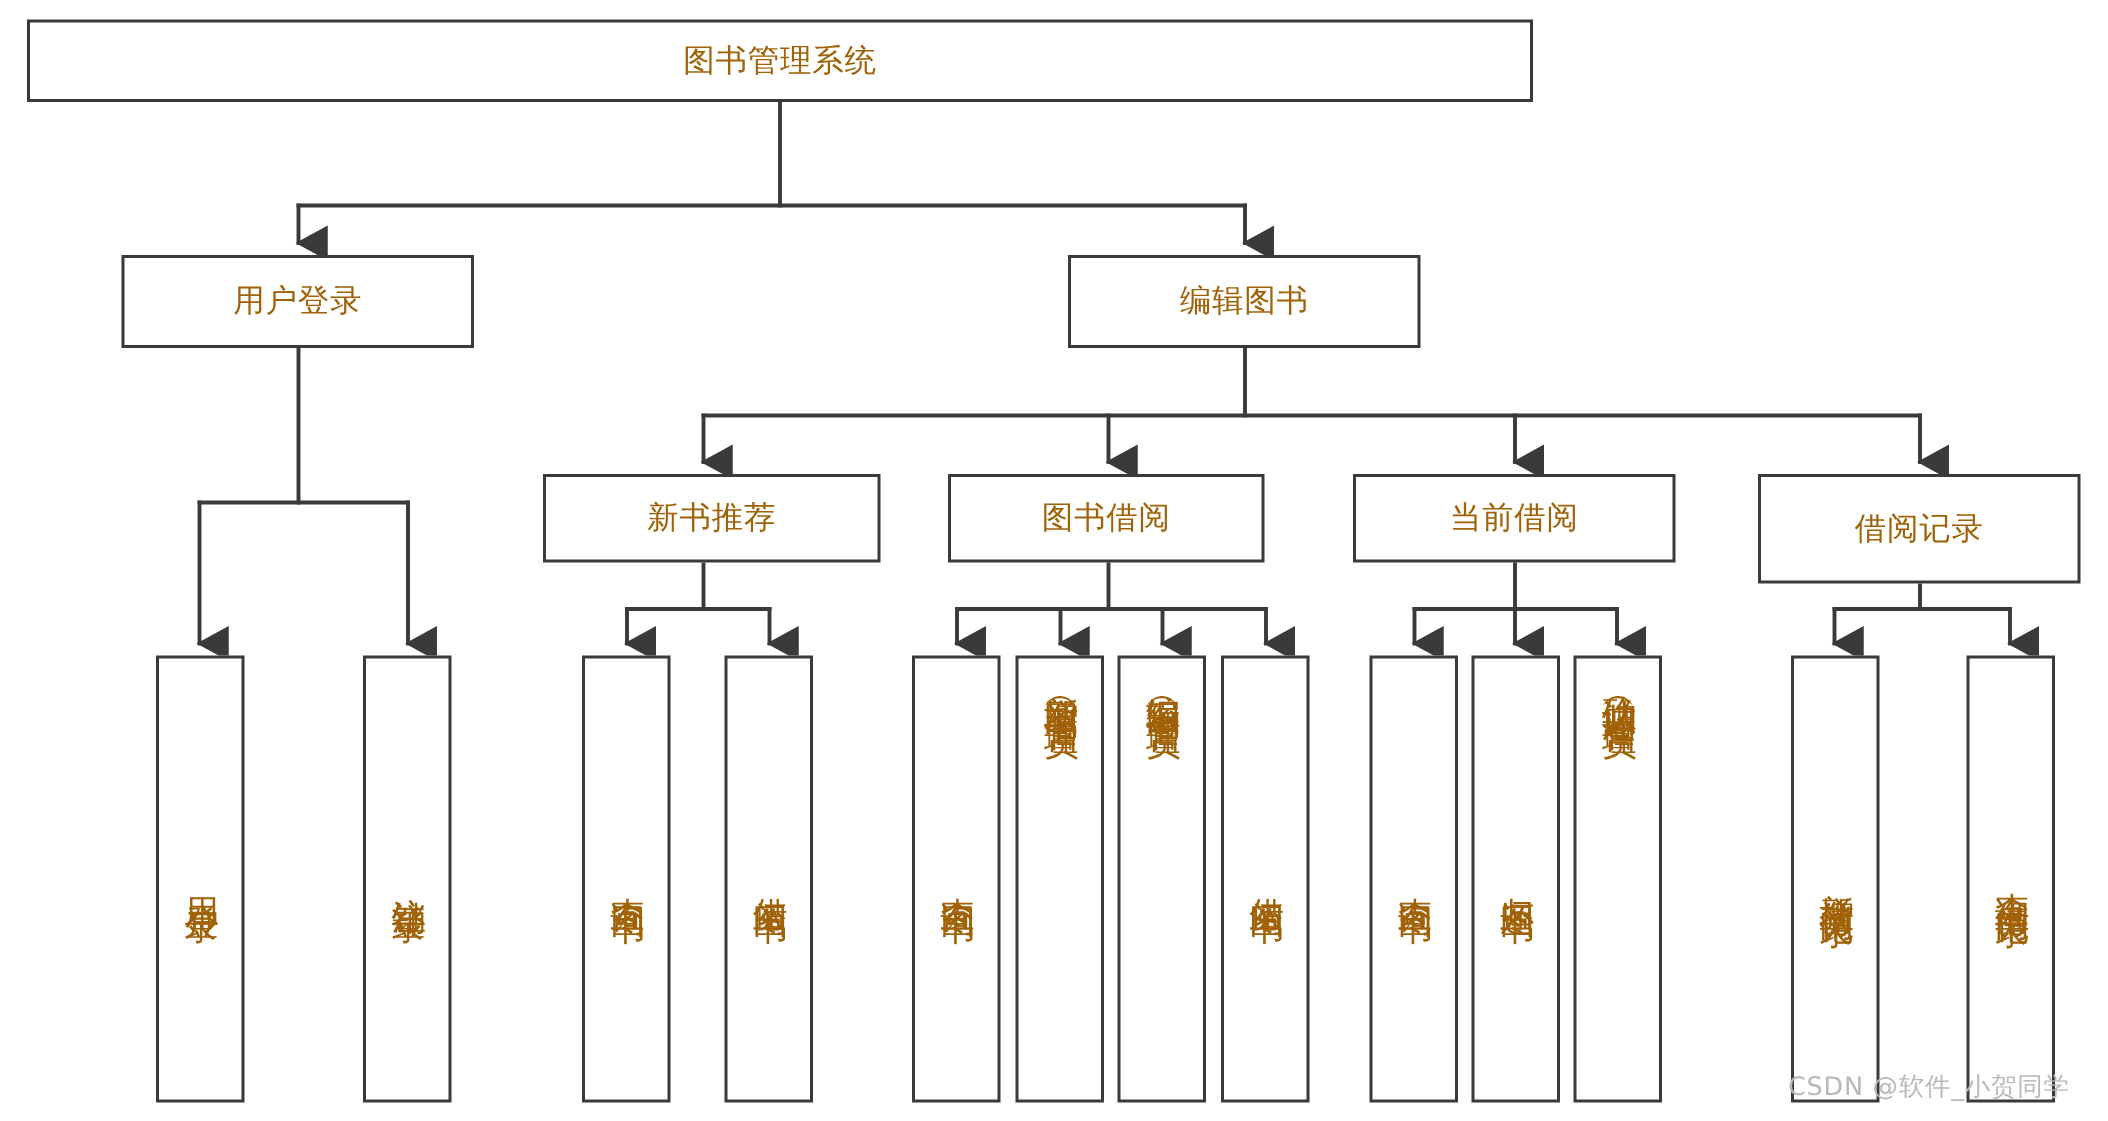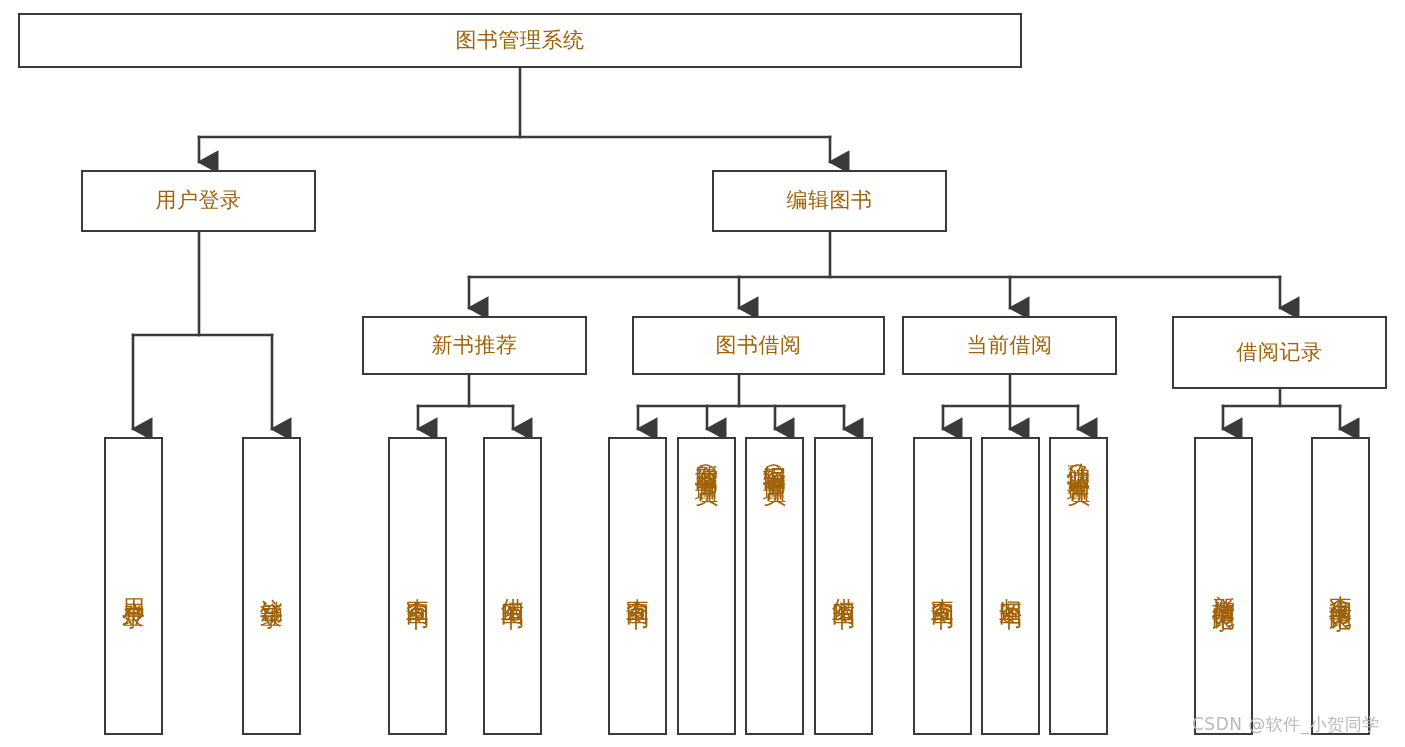--- a/index.html
+++ b/index.html
@@ -136,21 +136,21 @@
   <div class="node h" style="left:81px; top:170px; width:235px; height:62px;">
     <span class="lbl">用户登录</span>
   </div>
   <div class="node h" style="left:712px; top:170px; width:235px; height:62px;">
     <span class="lbl">编辑图书</span>
   </div>
 
   <div class="node h" style="left:362px; top:316px; width:225px; height:59px;">
     <span class="lbl">新书推荐</span>
   </div>
-  <div class="node h" style="left:632px; top:316px; width:253px; height:59px;">
+  <div class="node h" style="left:632px; top:316px; width:211px; height:59px;">
     <span class="lbl">图书借阅</span>
   </div>
   <div class="node h" style="left:902px; top:316px; width:215px; height:59px;">
     <span class="lbl">当前借阅</span>
   </div>
   <div class="node h" style="left:1172px; top:316px; width:215px; height:73px;">
     <span class="lbl">借阅记录</span>
   </div>
 
   <div class="node v mid" style="left:104px; top:437px; width:59px; height:298px;">

